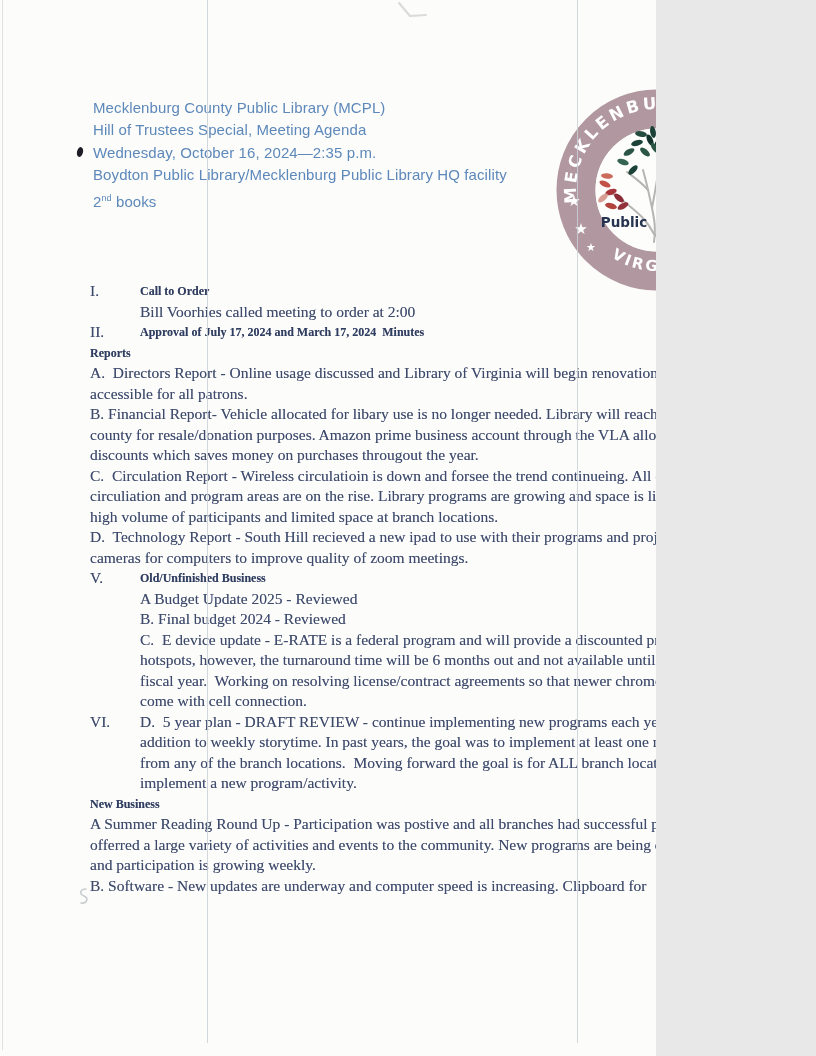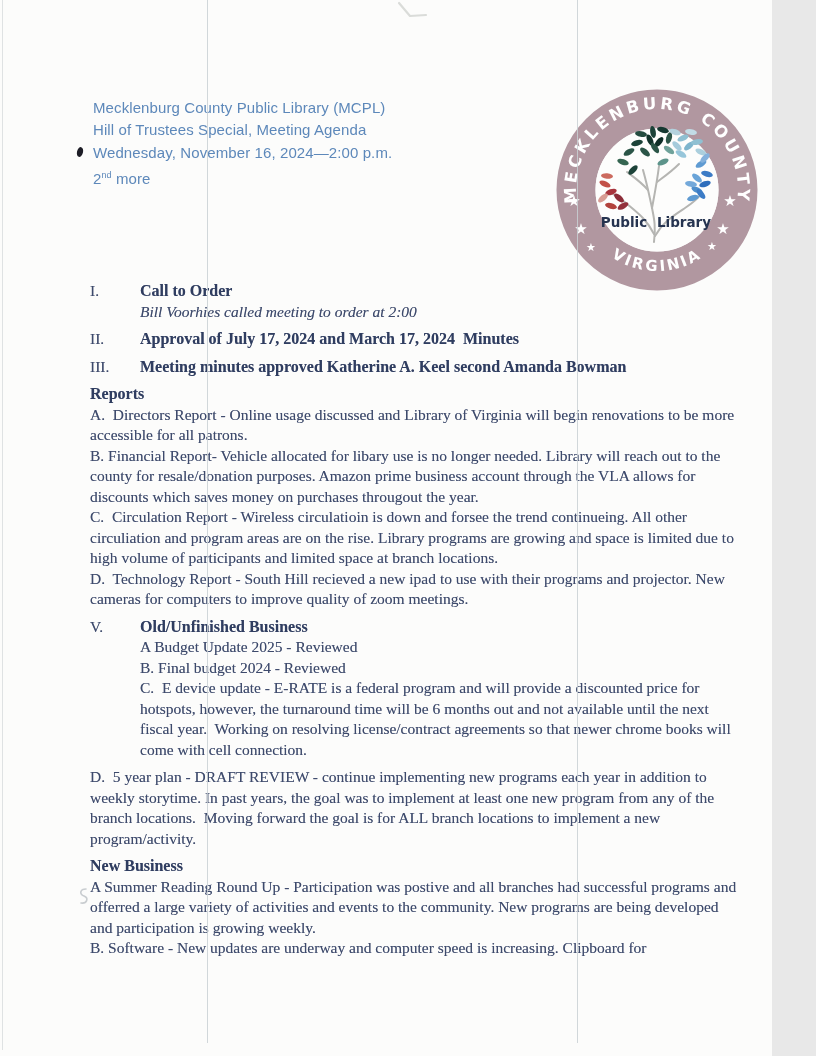--- a/index.html
+++ b/index.html
@@ -2,21 +2,21 @@
 <html style="--paper: #fcfcfb; --header-blue: #5d88ba; --ink: #3d4a6c; --ink-bold: #2f3d60; --scanline: #c9d0d4; --ring: #ae939c; --logo-label: #263450; --star: #ffffff;"><head>
 <meta charset="utf-8">
 <style>
   :root{
     --paper:#fcfcfb; --header-blue:#5d88ba; --ink:#3d4a6c; --ink-bold:#2f3d60;
     --scanline:#c9d0d4; --ring:#ae939c; --logo-label:#263450; --star:#ffffff;
   }
   html,body{margin:0;padding:0;}
   body{width:816px;height:1056px;background:#e8e8e8;}
   .page{
-    position:relative;width:772px;height:1056px;background:var(--paper);
+    position:relative;width:656px;height:1056px;background:var(--paper);
     overflow:hidden;font-family:"Liberation Serif",serif;
   }
   
   .scanline{position:absolute;top:0;width:1px;height:1043px;background:var(--scanline);opacity:.85;z-index:30;}
   .scanline.edge{left:2px;background:#d7dbdd;height:1050px;opacity:.8;}
   .scanline.a{left:207px;}
   .scanline.b{left:577px;}
   .top-mark{position:absolute;left:392px;top:0;z-index:5;}
   .smudge{position:absolute;left:76px;top:886px;z-index:5;}
   
@@ -32,26 +32,26 @@
   }
   
   .logo{position:absolute;left:551px;top:86px;z-index:10;}
   .logo text{font-family:"DejaVu Sans",sans-serif;}
   
   .agenda{
     position:absolute;left:90px;top:281px;width:650px;z-index:10;
     font-size:15.5px;line-height:20.5px;color:var(--ink);
     text-shadow:0 0 .3px rgba(52,63,98,.45);
   }
-  .item{display:flex;margin-top:7px;}
+  .item{display:flex;}
   .item:first-child{margin-top:0;}
   .num{flex:none;width:50px;}
   .content{flex:1;min-width:0;white-space:pre-wrap;}
-  .title{font-weight:bold;color:var(--ink-bold);font-size:16px;}
-  .note{font-style:italic;}
+  .title{font-weight:bold;color:var(--ink-bold);font-size:12px;}
+  .note{}
   .para{}
 </style>
 </head>
 <body>
 
 <div class="page">
 
   <div class="scanline edge"></div>
   <div class="scanline a"></div>
   <div class="scanline b"></div>
@@ -62,22 +62,23 @@
 
   <svg class="smudge" width="16" height="22" viewBox="0 0 16 22">
     <path d="M10,3 C4,3 3,8 8,10 C13,12 11,18 5,17" fill="none" stroke="#c9cdd0" stroke-width="1.6" stroke-linecap="round"></path>
   </svg>
 
   <span class="bullet"></span>
 
   <div class="header">
     <div>Mecklenburg County Public Library (MCPL)</div>
     <div>Hill of Trustees Special, Meeting Agenda</div>
-    <div>Wednesday, November 16, 2024—2:00 p.m.</div>
-    <div><span>2</span><sup>nd</sup><span> more</span></div>
+    <div>Wednesday, October 16, 2024—2:35 p.m.</div>
+    <div>Boydton Public Library/Mecklenburg Public Library HQ facility</div>
+    <div><span>2</span><sup>nd</sup><span> books</span></div>
   </div>
 
   <svg class="logo" width="212" height="212" viewBox="0 0 212 212">
     <defs>
       <path id="arcTop" d="M 25.6 113.9 A 81 81 0 1 1 186.4 113.9" fill="none"></path>
       <path id="arcBottom" d="M 57.2 168.7 A 81 81 0 0 0 154.8 168.7" fill="none"></path>
     </defs>
 
     <circle cx="106" cy="104" r="81" fill="none" stroke="#ae939c" stroke-width="39" opacity="0.96"></circle>
     <circle cx="106" cy="104" r="61.5" fill="#fdfdfc"></circle>
@@ -156,31 +157,28 @@
   <section class="agenda" id="agenda">
       <div class="item">
         <div class="num">I.</div>
         <div class="content"><div class="title">Call to Order</div><div class="note">Bill Voorhies called meeting to order at 2:00</div></div>
       </div>
       <div class="item">
         <div class="num">II.</div>
         <div class="content"><div class="title">Approval of July 17, 2024 and March 17, 2024  Minutes</div></div>
       </div>
       <div class="item">
-        <div class="num">III.</div>
-        <div class="content"><div class="title">Meeting minutes approved Katherine A. Keel second Amanda Bowman</div></div>
-      </div>
-      <div class="item">
         <div class="content"><div class="title">Reports</div><div class="para">A.  Directors Report - Online usage discussed and Library of Virginia will begin renovations to be more accessible for all patrons.</div><div class="para">B. Financial Report- Vehicle allocated for libary use is no longer needed. Library will reach out to the county for resale/donation purposes. Amazon prime business account through the VLA allows for discounts which saves money on purchases througout the year.</div><div class="para">C.  Circulation Report - Wireless circulatioin is down and forsee the trend continueing. All other circuliation and program areas are on the rise. Library programs are growing and space is limited due to high volume of participants and limited space at branch locations.</div><div class="para">D.  Technology Report - South Hill recieved a new ipad to use with their programs and projector. New cameras for computers to improve quality of zoom meetings.</div></div>
       </div>
       <div class="item">
         <div class="num">V.</div>
         <div class="content"><div class="title">Old/Unfinished Business</div><div class="para">A Budget Update 2025 - Reviewed</div><div class="para">B. Final budget 2024 - Reviewed</div><div class="para">C.  E device update - E-RATE is a federal program and will provide a discounted price for hotspots, however, the turnaround time will be 6 months out and not available until the next fiscal year.  Working on resolving license/contract agreements so that newer chrome books will come with cell connection.</div></div>
       </div>
       <div class="item">
+        <div class="num">VI.</div>
         <div class="content"><div class="para">D.  5 year plan - DRAFT REVIEW - continue implementing new programs each year in addition to weekly storytime. In past years, the goal was to implement at least one new program from any of the branch locations.  Moving forward the goal is for ALL branch locations to implement a new program/activity.</div></div>
       </div>
       <div class="item">
         <div class="content"><div class="title">New Business</div><div class="para">A Summer Reading Round Up - Participation was postive and all branches had successful programs and offerred a large variety of activities and events to the community. New programs are being developed and participation is growing weekly.</div><div class="para">B. Software - New updates are underway and computer speed is increasing. Clipboard for</div></div>
       </div>
     </section>
 
 </div>
 
 </body></html>

